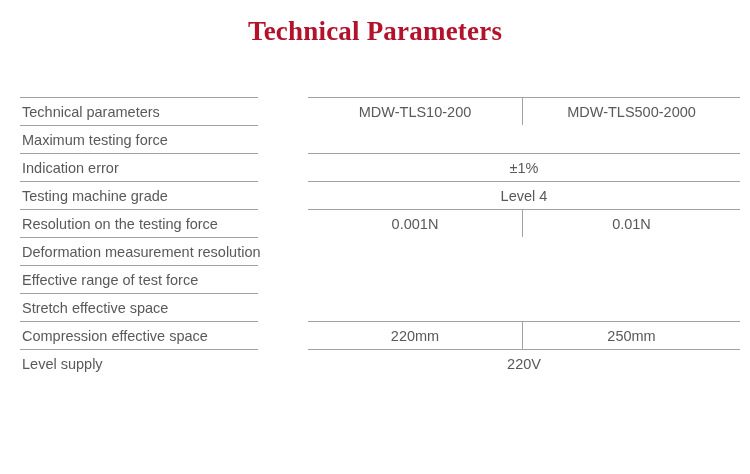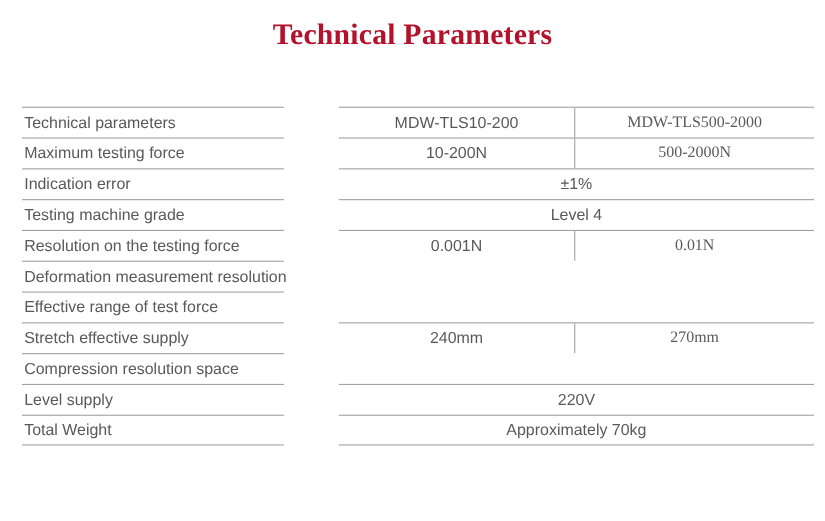--- a/index.html
+++ b/index.html
@@ -64,21 +64,20 @@
     border-right: 1px solid var(--line);
     display: flex;
     align-items: center;
     justify-content: center;
   }
   .value-b {
     flex: 1;
     display: flex;
     align-items: center;
     justify-content: center;
-    font-family: Liberation Serif, serif;
   }
   .value-span {
     width: 100%;
     display: flex;
     align-items: center;
     justify-content: center;
   }
   .row.last .label-cell,
   .row.last .values {
     border-bottom: 1px solid var(--line);
@@ -92,24 +91,20 @@
 <div class="spec-table" id="spec-table">
     <div class="row">
       <div class="cell label-cell">Technical parameters</div>
       <div class="values">
         <div class="cell value-a">MDW-TLS10-200</div>
         <div class="cell value-b">MDW-TLS500-2000</div>
       </div>
     </div>
     <div class="row">
       <div class="cell label-cell">Maximum testing force</div>
-      <div class="values">
-        <div class="cell value-a">10-200N</div>
-        <div class="cell value-b">500-2000N</div>
-      </div>
     </div>
     <div class="row">
       <div class="cell label-cell">Indication error</div>
       <div class="values">
         <div class="cell value-span">±1%</div>
       </div>
     </div>
     <div class="row">
       <div class="cell label-cell">Testing machine grade</div>
       <div class="values">
@@ -123,34 +118,28 @@
         <div class="cell value-b">0.01N</div>
       </div>
     </div>
     <div class="row">
       <div class="cell label-cell">Deformation measurement resolution</div>
     </div>
     <div class="row">
       <div class="cell label-cell">Effective range of test force</div>
     </div>
     <div class="row">
-      <div class="cell label-cell">Stretch effective supply</div>
-      <div class="values">
-        <div class="cell value-a">240mm</div>
-        <div class="cell value-b">270mm</div>
-      </div>
+      <div class="cell label-cell">Stretch effective space</div>
     </div>
     <div class="row">
-      <div class="cell label-cell">Compression resolution space</div>
+      <div class="cell label-cell">Compression effective space</div>
+      <div class="values">
+        <div class="cell value-a">220mm</div>
+        <div class="cell value-b">250mm</div>
+      </div>
     </div>
     <div class="row">
       <div class="cell label-cell">Level supply</div>
       <div class="values">
         <div class="cell value-span">220V</div>
       </div>
     </div>
-    <div class="row last">
-      <div class="cell label-cell">Total Weight</div>
-      <div class="values">
-        <div class="cell value-span">Approximately 70kg</div>
-      </div>
-    </div>
   </div>
 
 </body></html>

